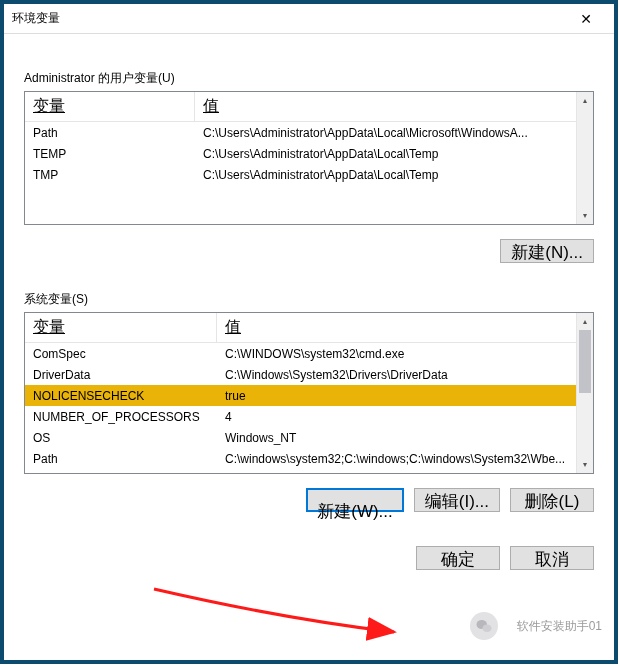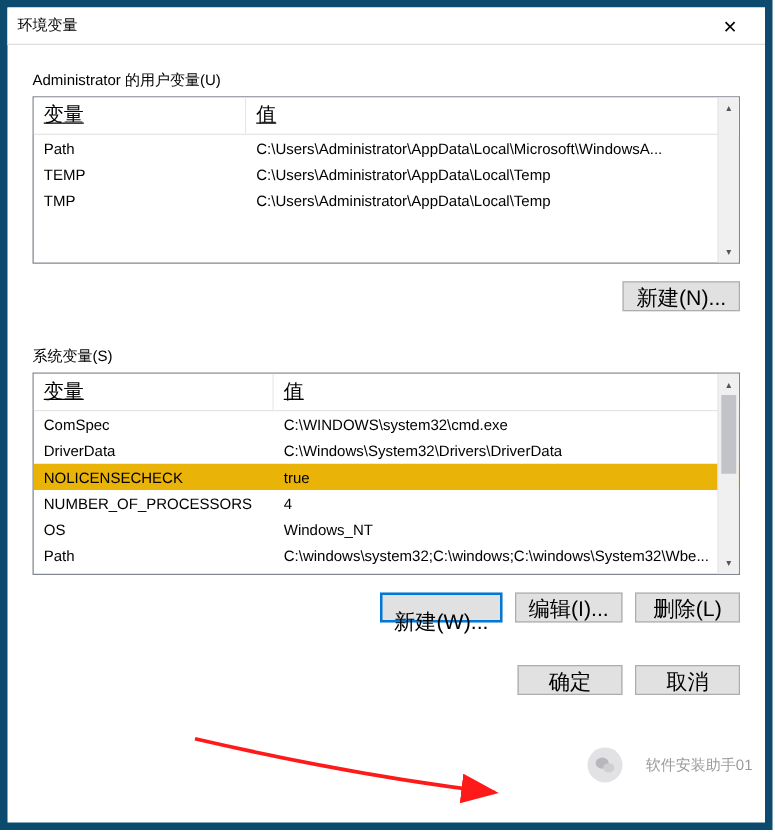--- a/index.html
+++ b/index.html
@@ -7,21 +7,21 @@
     margin: 0;
     font-family: "Microsoft YaHei", "Segoe UI", Tahoma, sans-serif;
     font-size: 12px;
     background: #fff;
     width: 620px;
     height: 666px;
     overflow: hidden;
     position: relative;
   }
   .window {
-    border: 6px solid #0c4a6e;
+    border: 4px solid #0c4a6e;
     width: 618px;
     height: 664px;
     display: flex;
     flex-direction: column;
     background: #fff;
   }
   .titlebar {
     height: 30px;
     display: flex;
     align-items: center;
@@ -43,21 +43,21 @@
     cursor: pointer;
   }
   .content {
     flex: 1;
     padding: 14px 20px 12px 20px;
     display: flex;
     flex-direction: column;
     position: relative;
   }
   .group {
-    margin-top: 6px;
+    margin-top: 22px;
   }
   .group-label {
     font-size: 12px;
     margin-bottom: 4px;
   }
   .listbox {
     border: 1px solid #828790;
     width: 100%;
     background: #fff;
     position: relative;
@@ -144,21 +144,21 @@
   .arrow-svg {
     position: absolute;
     left: 0; top: 0;
     pointer-events: none;
   }
 
   
   .wechat-float {
     position: absolute;
     right: 18px;
-    bottom: 40px;
+    bottom: 26px;
     display: flex;
     align-items: center;
     gap: 19px;
     pointer-events: none;
   }
   .wechat-icon {
     width: 28px; height: 28px;
     border-radius: 50%;
     background: #e2e2e4;
     display:flex; align-items:center; justify-content:center;

